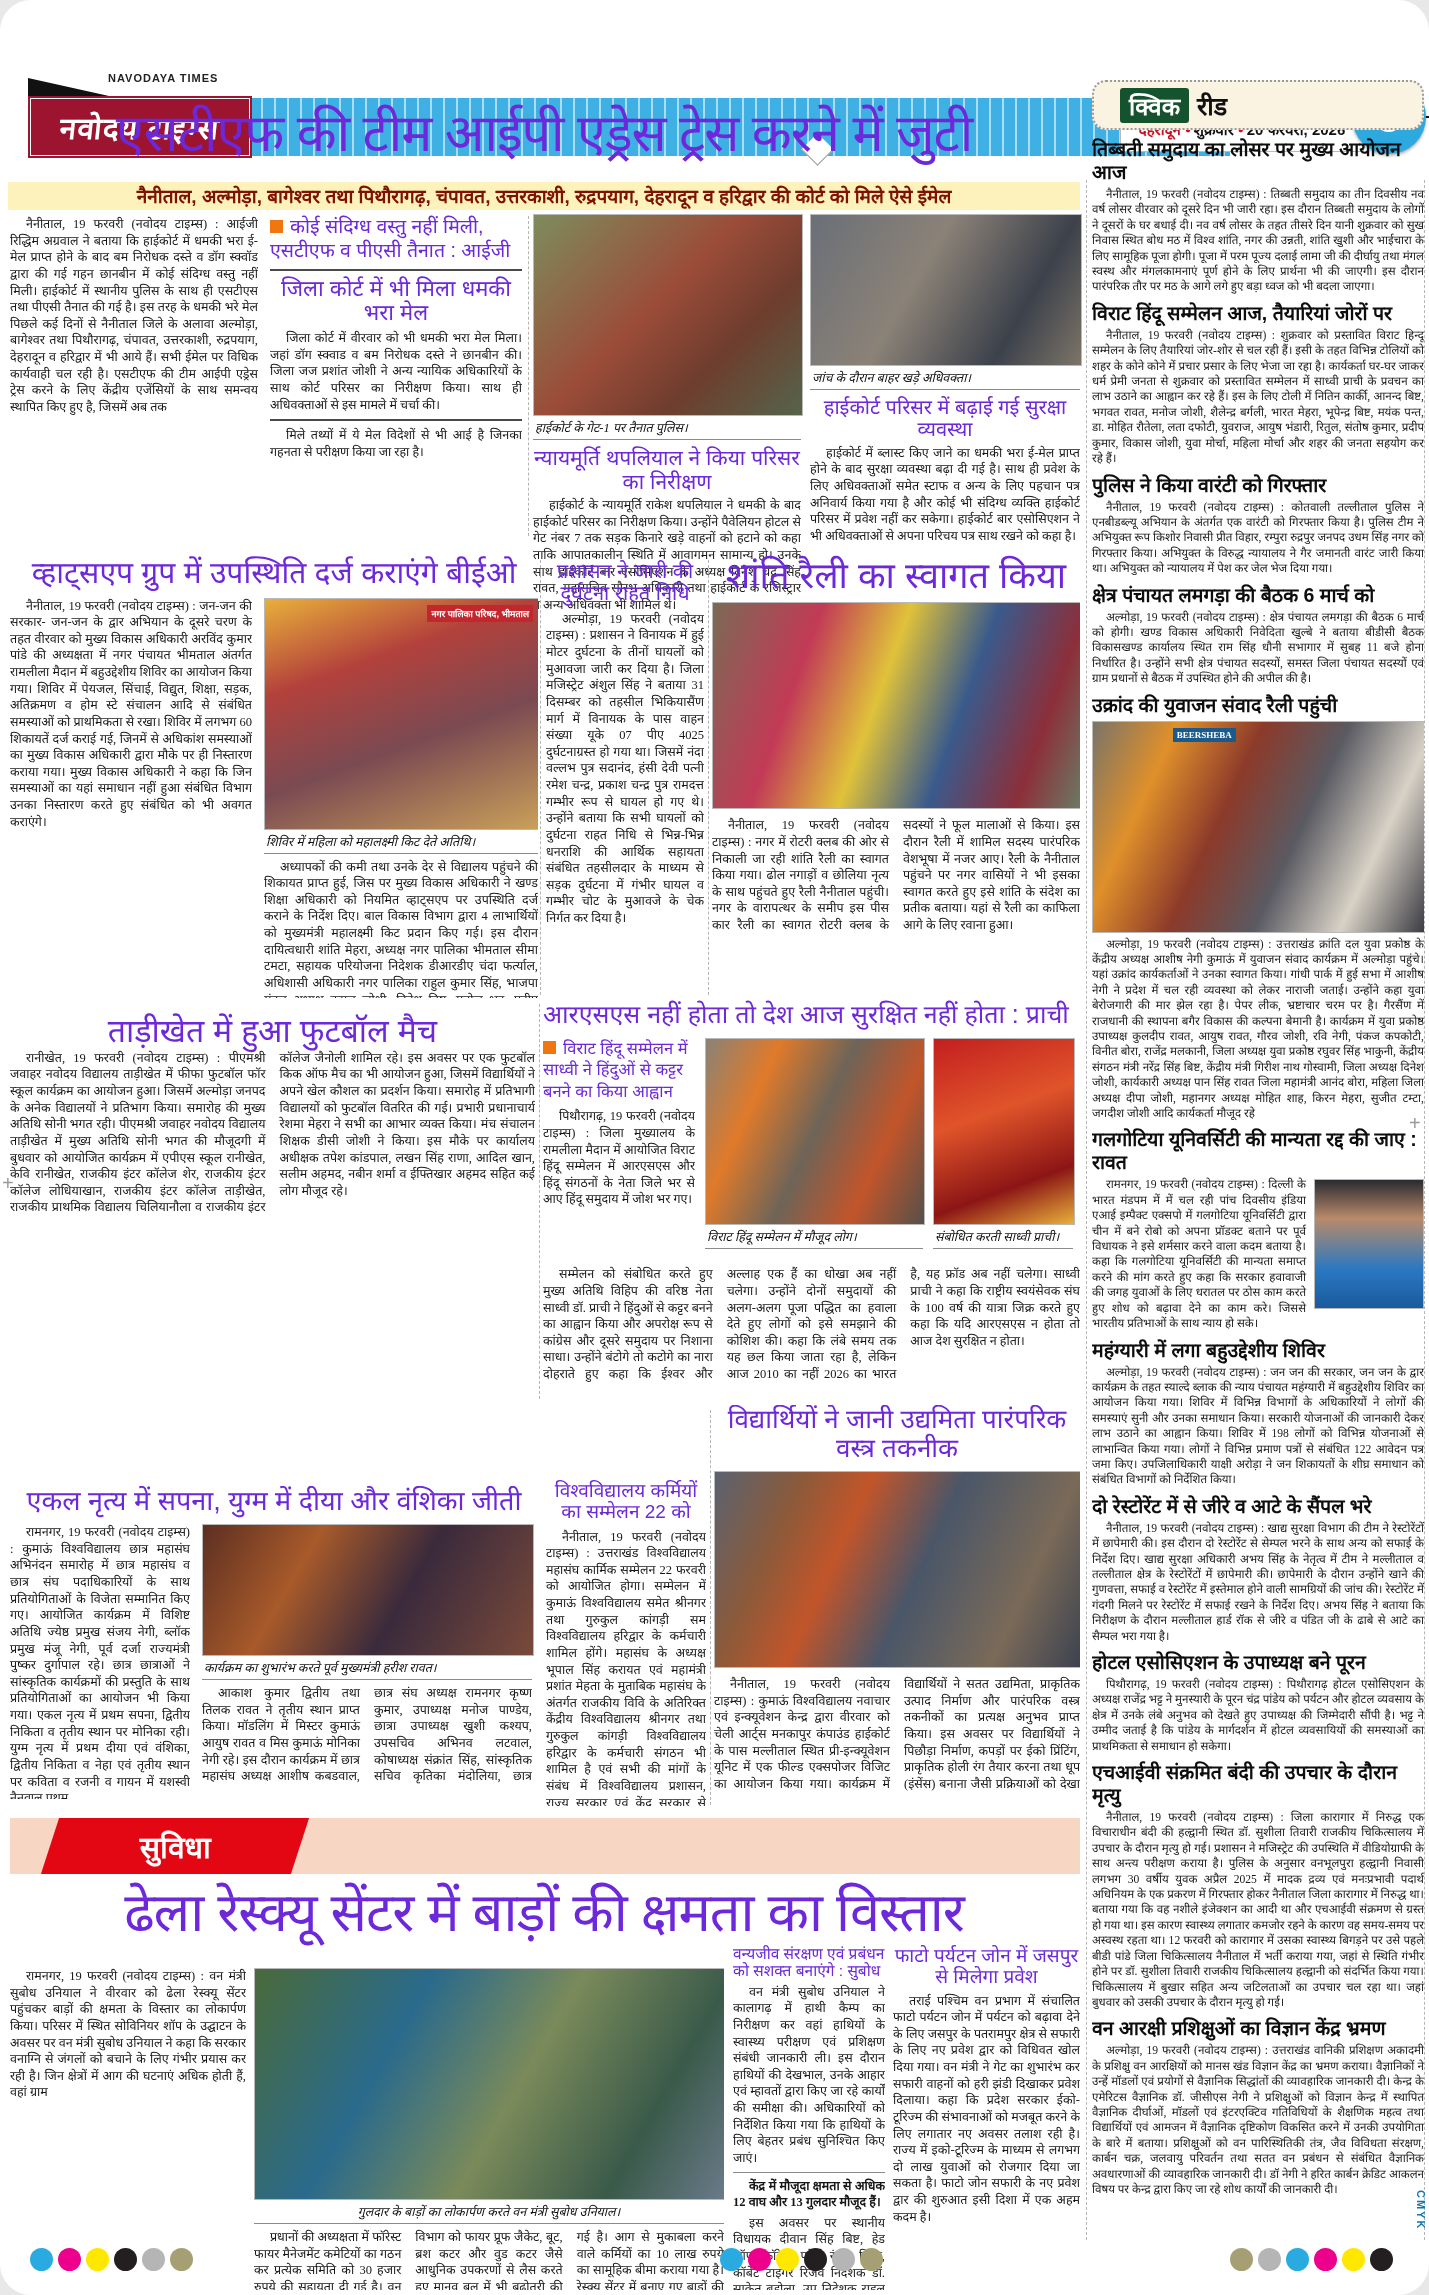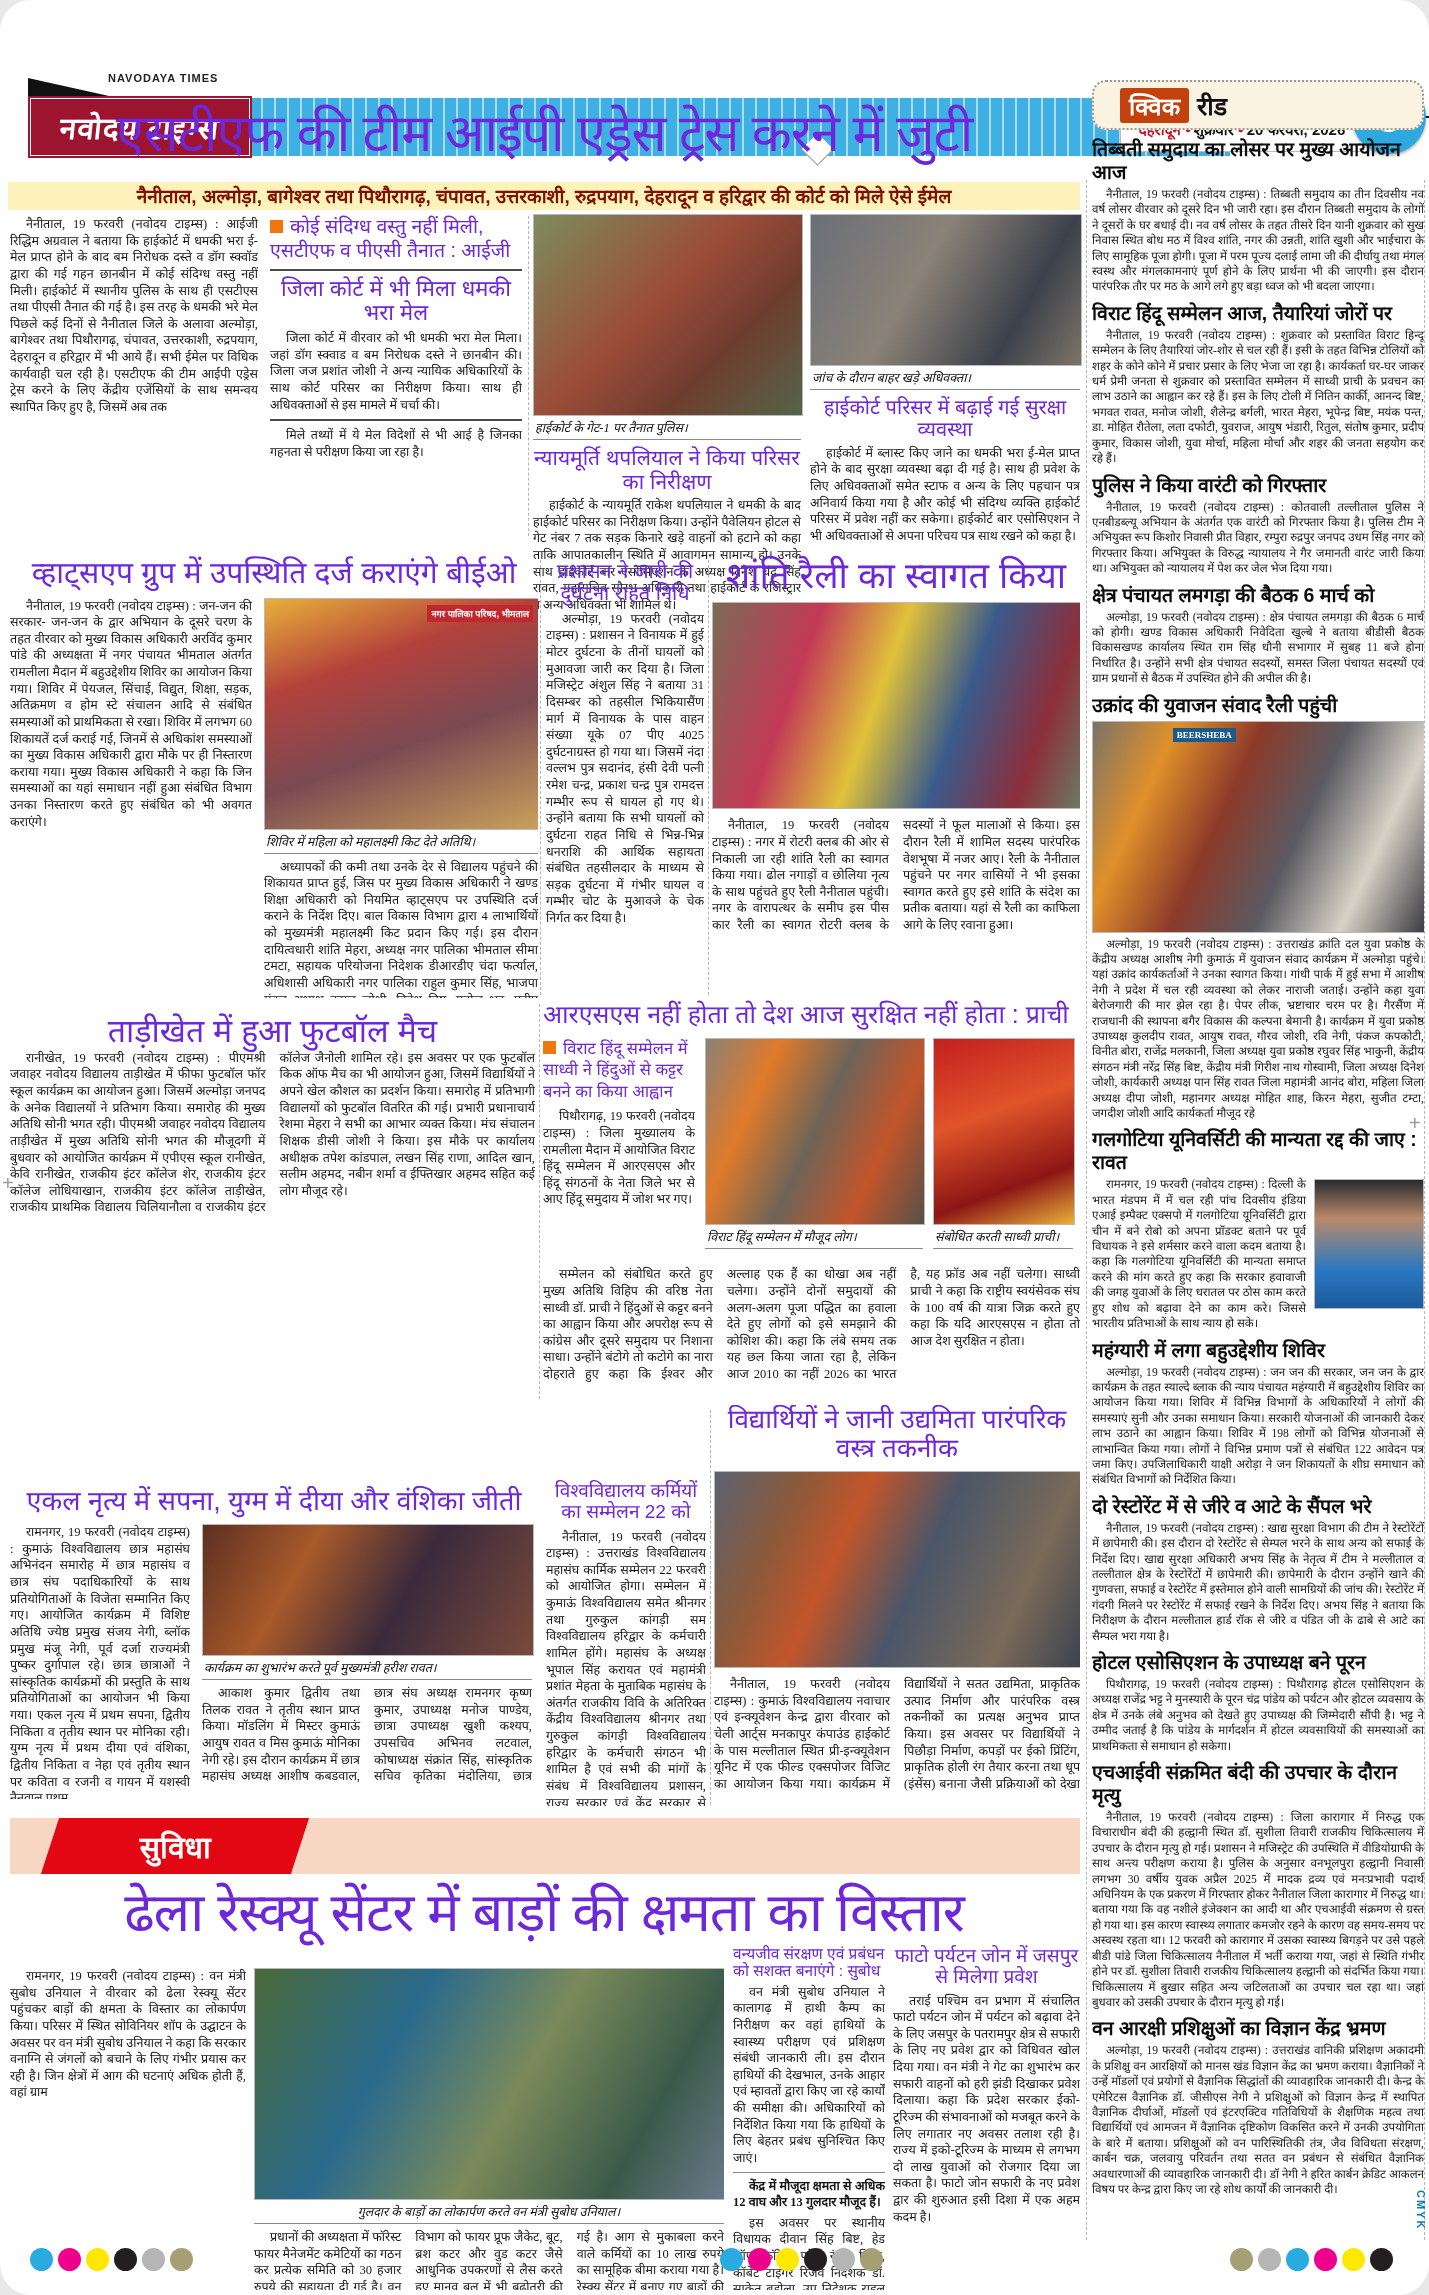--- a/index.html
+++ b/index.html
@@ -36,21 +36,21 @@
             font-size:15px;font-weight:700;color:#111;gap:4px;}
   .dateline .city{color:#c41425;}
   .dateline .sep::before{content:"● ";color:#e30613;font-size:10px;vertical-align:2px;}
   .pgcirc{background:#2ea9e0;border-radius:50%;color:#fff;display:flex;align-items:center;
           justify-content:center;font-size:44px;font-weight:800;box-shadow:0 2px 3px rgba(0,0,0,.3);}
   .strap{background:#fdf2bb;color:#7e1200;font-weight:800;display:flex;align-items:center;justify-content:center;}
   
   #rail{font-family:"Liberation Serif",serif;}
   .qr-title{border:2px dotted #9a9a9a;border-radius:14px;background:#fbf3e2;height:46px;
             display:flex;align-items:center;padding-left:26px;gap:8px;margin-bottom:8px;}
-  .qr-red{background:#c2410c;color:#fff;font-weight:800;font-size:24px;padding:1px 9px;border-radius:3px;
+  .qr-red{background:#14532d;color:#fff;font-weight:800;font-size:24px;padding:1px 9px;border-radius:3px;
           font-family:"Liberation Sans",sans-serif;}
   .qr-blk{color:#111;font-weight:800;font-size:25px;font-family:"Liberation Sans",sans-serif;}
   .qr-h{font-family:"Liberation Sans",sans-serif;font-size:19.5px;font-weight:800;color:#0d0d0d;
         line-height:1.18;margin:7px 0 3px 0;}
   .qr-b{font-size:11.6px;line-height:1.33;text-align:justify;color:#191919;}
   .qr-b p{margin:0;text-indent:14px;}
   .suv-label{background:#e30613;color:#fff;font-weight:800;font-size:30px;display:flex;align-items:center;
              justify-content:center;transform:skewX(-18deg);}
   .suv-label span{transform:skewX(18deg);}
   .cmyk{position:absolute;right:2px;top:2190px;writing-mode:vertical-rl;font-size:11px;font-weight:800;

